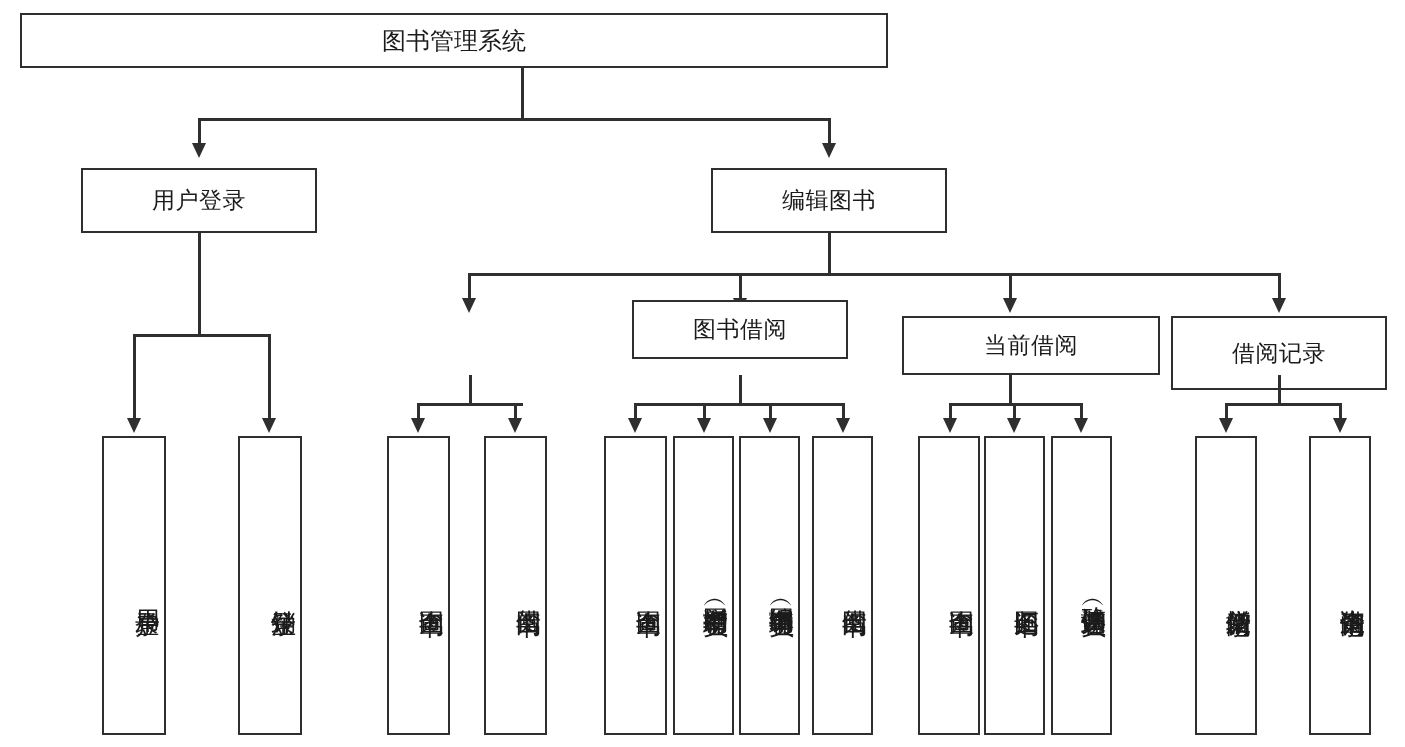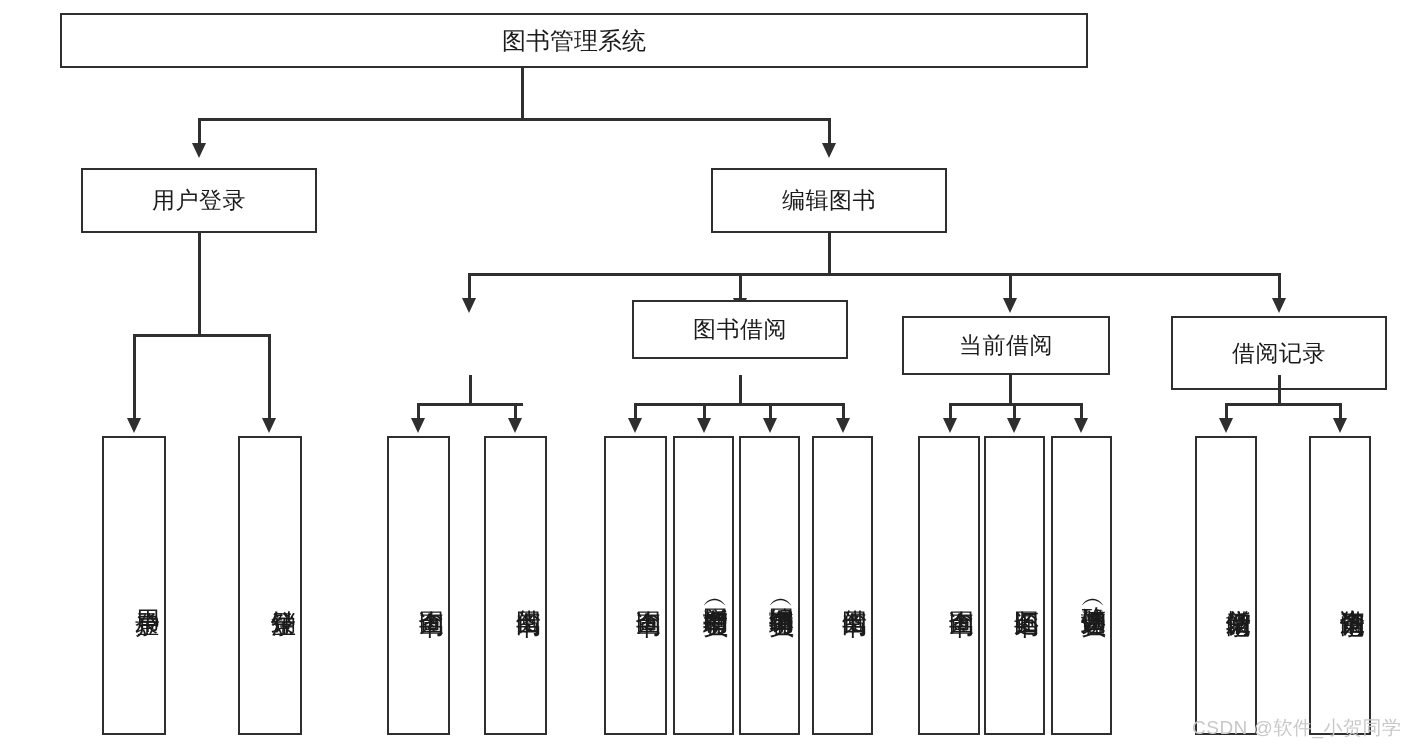--- a/index.html
+++ b/index.html
@@ -70,21 +70,21 @@
     font-size: 19px;
     white-space: nowrap;
     letter-spacing: 0.5px;
   }
 </style>
 </head>
 <body>
 
 <div id="canvas">
 
-  <div class="node node-root" style="left:20px; top:13px; width:1028px; height:55px;margin-left:40px;">
+  <div class="node node-root" style="left:20px; top:13px; width:868px; height:55px;">
     <span>图书管理系统</span>
   </div>
 
   <div class="edge edge-v" style="left:521px; top:68px; width:2.5px; height:52px;"></div>
   <div class="edge edge-h" style="left:198px; top:118px; width:633px; height:2.5px;"></div>
   <div class="edge edge-v" style="left:198px; top:118px; width:2.5px; height:27px;"></div>
   <div class="arrow" style="left:192px; top:143px;"></div>
   <div class="edge edge-v" style="left:828px; top:118px; width:2.5px; height:27px;"></div>
   <div class="arrow" style="left:822px; top:143px;"></div>
 
@@ -109,21 +109,21 @@
   <div class="edge edge-v" style="left:739px; top:273px; width:2.5px; height:27px;"></div>
   <div class="arrow" style="left:733px; top:298px;"></div>
   <div class="edge edge-v" style="left:1009px; top:273px; width:2.5px; height:27px;"></div>
   <div class="arrow" style="left:1003px; top:298px;"></div>
   <div class="edge edge-v" style="left:1278px; top:273px; width:2.5px; height:27px;"></div>
   <div class="arrow" style="left:1272px; top:298px;"></div>
 
   <div class="node node-h" style="left:632px; top:300px; width:216px; height:59px;">
     <span>图书借阅</span>
   </div>
-  <div class="node node-h" style="left:902px; top:316px; width:208px; height:59px;">
+  <div class="node node-h" style="left:902px; top:316px; width:258px; height:59px;">
     <span>当前借阅</span>
   </div>
   <div class="node node-h" style="left:1171px; top:316px; width:216px; height:74px;">
     <span>借阅记录</span>
   </div>
 
   <div class="edge edge-v" style="left:469px; top:375px; width:2.5px; height:30px;"></div>
   <div class="edge edge-h" style="left:417px; top:403px; width:106px; height:2.5px;"></div>
   <div class="edge edge-v" style="left:417px; top:403px; width:2.5px; height:17px;"></div>
   <div class="arrow" style="left:411px; top:418px;"></div>
@@ -194,15 +194,14 @@
     <span class="vtext">确认归还（管理员）</span>
   </div>
 
   <div class="node node-v" style="left:1195px; top:436px; width:62px; height:299px;">
     <span class="vtext">新增借阅记录</span>
   </div>
   <div class="node node-v" style="left:1309px; top:436px; width:62px; height:299px;">
     <span class="vtext">查询借阅记录</span>
   </div>
 
-  <div class="watermark" style="left:1192px; top:715px;">CSDN @软件_小贺同学</div>
 
 </div>
 
 </body></html>

